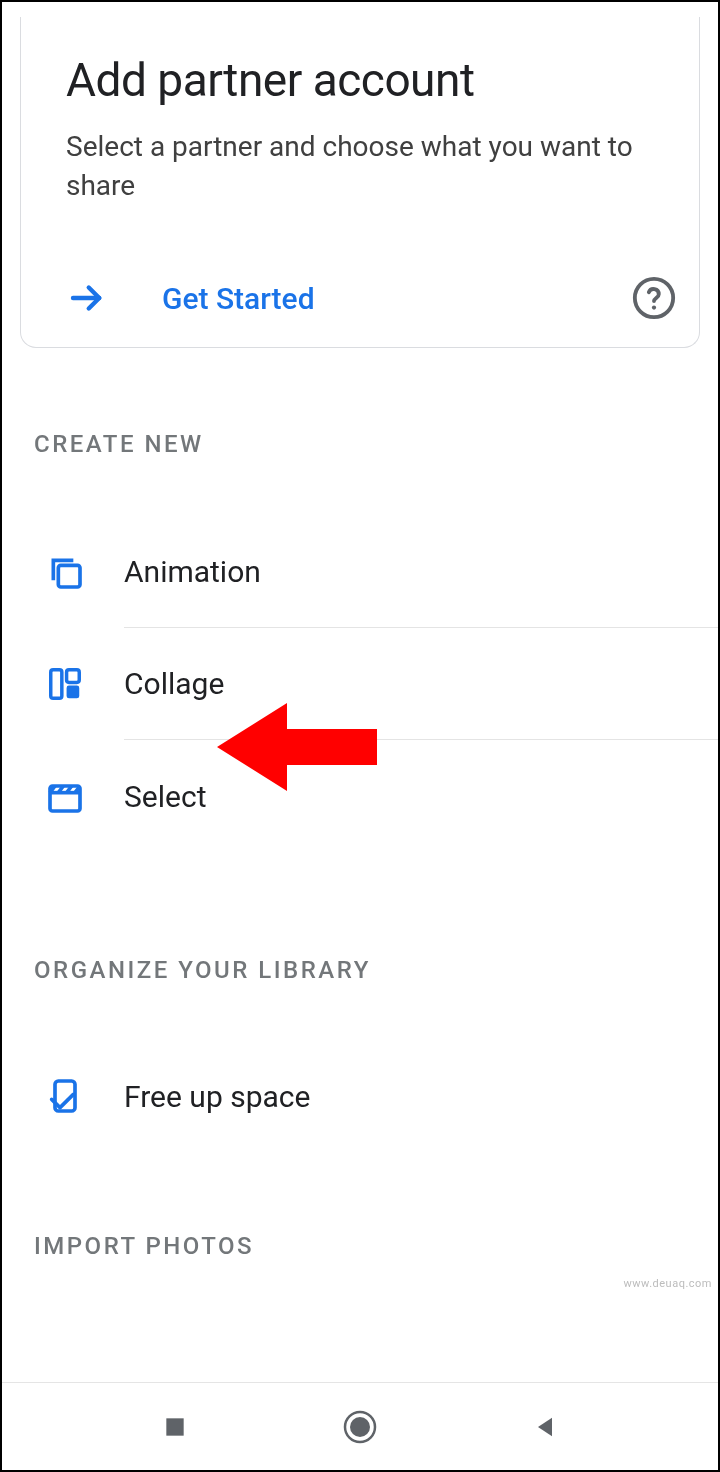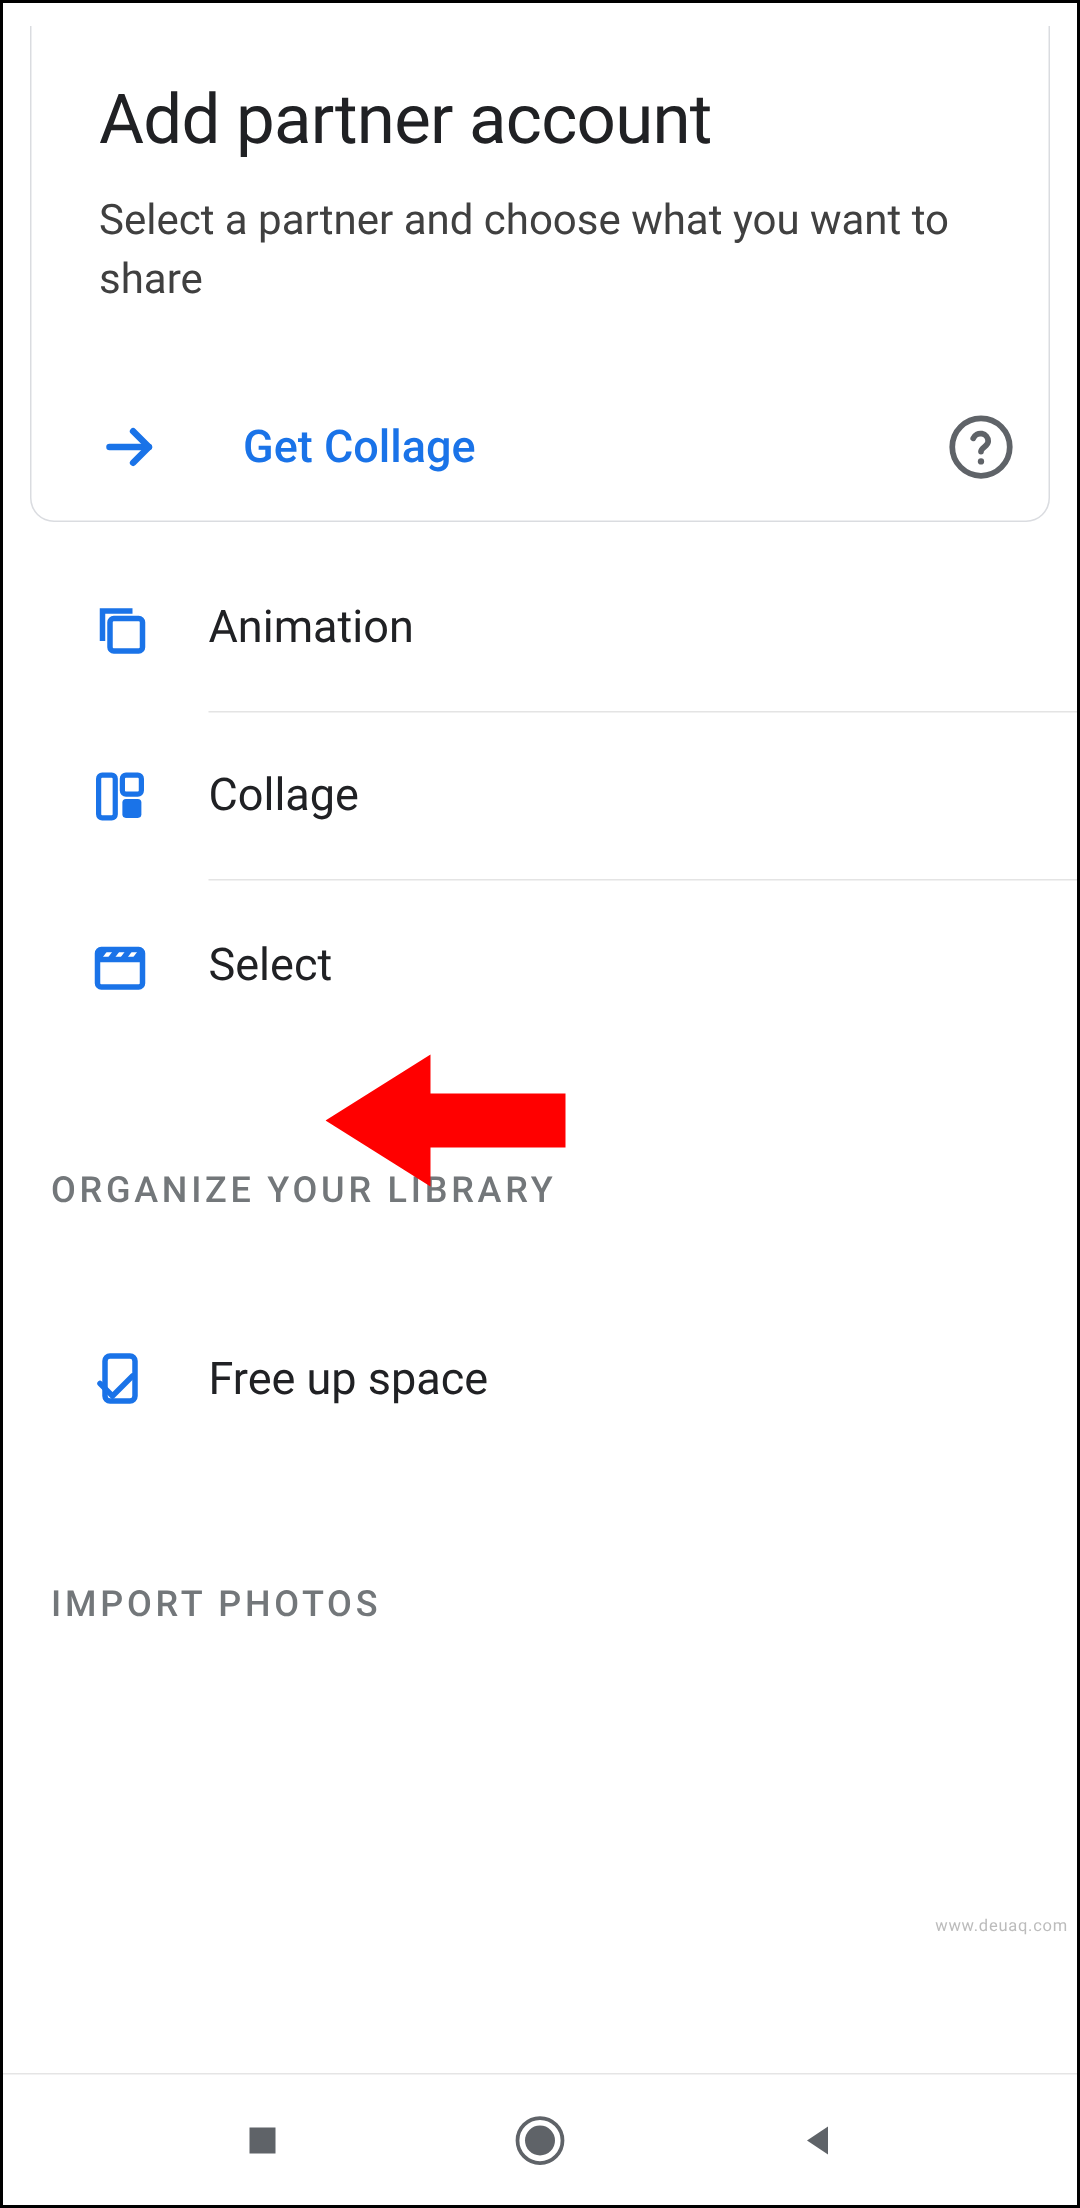--- a/index.html
+++ b/index.html
@@ -64,30 +64,29 @@
   
   .section-header {
     font-size: 24px;
     font-weight: 500;
     letter-spacing: 2.5px;
     color: #73777a;
     text-transform: uppercase;
     padding: 0 32px;
   }
   .sh-create { margin-top: 82px; margin-bottom: 58px; }
-  .sh-organize { margin-top: 80px; margin-bottom: 56px; }
+  .sh-organize { margin-top: 104px; margin-bottom: 56px; }
   .sh-import { margin-top: 80px; margin-bottom: 56px; }
 
   
   .row {
     display: flex;
     align-items: center;
     height: 112px;
     padding-left: 41px;
-    margin-left: 15px;
   }
   .row .ico {
     width: 43px;
     height: 43px;
     flex: 0 0 43px;
     display: flex;
     align-items: center;
     justify-content: center;
   }
   .row .label {
@@ -145,31 +144,32 @@
     <div class="partner-card">
       <h1>Add partner account</h1>
       <p>Select a partner and choose what you want to share</p>
       <div class="partner-actions">
         <span class="arrow-icon">
           <svg width="42" height="42" viewBox="0 0 24 24" fill="none" stroke="#1a73e8" stroke-width="2.5" stroke-linecap="round" stroke-linejoin="round">
             <line x1="4" y1="12" x2="19" y2="12"></line>
             <polyline points="13 6 19 12 13 18"></polyline>
           </svg>
         </span>
-        <span class="get-started">Get Collage</span>
+        <span class="get-started">Get Started</span>
         <span class="help-icon">
           <svg width="46" height="46" viewBox="0 0 24 24" fill="none" stroke="#5f6368" stroke-width="2">
             <circle cx="12" cy="12" r="10"></circle>
             <path d="M9.3 9a2.7 2.7 0 0 1 5.2 1c0 1.8-2.5 2.1-2.5 3.6" stroke-linecap="round"></path>
             <circle cx="12" cy="17" r="1.1" fill="#5f6368" stroke="none"></circle>
           </svg>
         </span>
       </div>
     </div>
 
+    <div class="section-header sh-create">CREATE NEW</div>
 
     <div class="row">
       <span class="ico">
         <svg width="40" height="40" viewBox="0 0 24 24" fill="none" stroke="#1a73e8" stroke-width="2.2">
           <rect x="8" y="8" width="13" height="13" rx="1.5"></rect>
           <path d="M5 17 V5 H17"></path>
         </svg>
       </span>
       <span class="label">Animation</span>
     </div>

